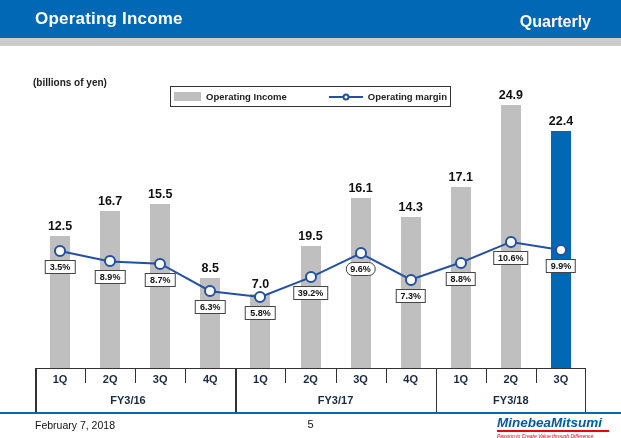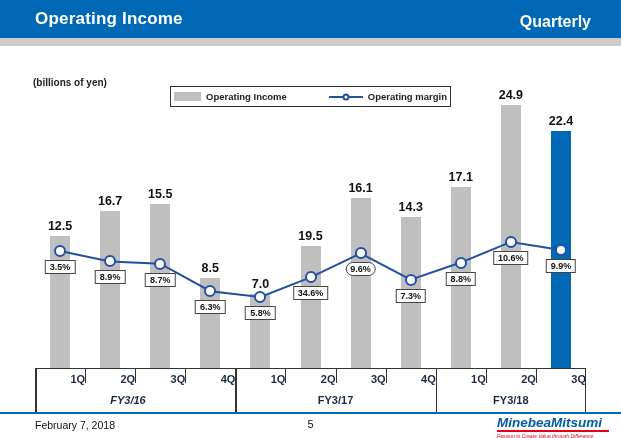--- a/index.html
+++ b/index.html
@@ -31,21 +31,21 @@
   #plot{position:absolute;left:35px;top:100px;width:551px;height:268px;}
   .bar{position:absolute;bottom:0;width:20px;}
   .bar-label{position:absolute;width:60px;text-align:center;font-size:12.5px;font-weight:bold;color:#111;}
   #line-svg{position:absolute;left:0;top:0;}
   .marker{position:absolute;width:12px;height:12px;border-radius:50%;background:#fff;border:2px solid #2350a0;}
   .pct-box{position:absolute;transform:translateX(-50%);border:1px solid #444;background:#fff;
            font-size:9px;font-weight:bold;color:#111;padding:1px 4px;white-space:nowrap;}
 
   
   #axis{position:absolute;left:35px;top:368px;width:551px;height:43px;border-top:1.5px solid #333;}
-  .q-label{position:absolute;top:4px;text-align:right;font-size:11px;font-weight:bold;color:#1b2a41;}
+  .q-label{position:absolute;top:4px;text-align:center;font-size:11px;font-weight:bold;color:#1b2a41;}
   .fy-label{position:absolute;top:25px;text-align:center;font-size:11px;font-weight:bold;color:#1b2a41;}
   .tick{position:absolute;top:0;width:1px;background:#333;}
   .sep{position:absolute;top:0;width:1.5px;background:#333;}
 
   
   .footer-divider{position:absolute;left:0;top:412px;width:621px;height:2px;background:#0068b4;}
   .footer-date{position:absolute;left:35px;top:419px;font-size:10.5px;color:#111;}
   .footer-page{position:absolute;left:0;top:418px;width:621px;text-align:center;font-size:11px;color:#111;}
   .logo{position:absolute;right:12px;top:416px;text-align:left;}
   .logo-text{font-size:13.5px;font-weight:bold;font-style:italic;color:#005bac;line-height:13px;}
@@ -104,21 +104,21 @@
       <div class="pct-box" style="left: 25.0455px; top: 160.092px;">3.5%</div>
       <div class="marker" style="left: 69.1364px; top: 155.406px; border-color: rgb(35, 80, 160);"></div>
       <div class="pct-box" style="left: 75.1364px; top: 170.406px;">8.9%</div>
       <div class="marker" style="left: 119.227px; top: 157.698px; border-color: rgb(35, 80, 160);"></div>
       <div class="pct-box" style="left: 125.227px; top: 172.698px;">8.7%</div>
       <div class="marker" style="left: 169.318px; top: 185.202px; border-color: rgb(35, 80, 160);"></div>
       <div class="pct-box" style="left: 175.318px; top: 200.202px;">6.3%</div>
       <div class="marker" style="left: 219.409px; top: 190.932px; border-color: rgb(35, 80, 160);"></div>
       <div class="pct-box" style="left: 225.409px; top: 205.932px;">5.8%</div>
       <div class="marker" style="left: 269.5px; top: 171.45px; border-color: rgb(35, 80, 160);"></div>
-      <div class="pct-box" style="left: 275.5px; top: 186.45px;">34.6%</div>
+      <div class="pct-box" style="left: 275.5px; top: 186.45px;">39.2%</div>
       <div class="marker" style="left: 319.591px; top: 147.384px; border-color: rgb(35, 80, 160);"></div>
       <div class="pct-box" style="left: 325.591px; top: 162.384px; border-radius: 7px;">9.6%</div>
       <div class="marker" style="left: 369.682px; top: 173.742px; border-color: rgb(35, 80, 160);"></div>
       <div class="pct-box" style="left: 375.682px; top: 188.742px;">7.3%</div>
       <div class="marker" style="left: 419.773px; top: 156.552px; border-color: rgb(35, 80, 160);"></div>
       <div class="pct-box" style="left: 425.773px; top: 171.552px;">8.8%</div>
       <div class="marker" style="left: 469.864px; top: 135.924px; border-color: rgb(35, 80, 160);"></div>
       <div class="pct-box" style="left: 475.864px; top: 150.924px;">10.6%</div>
       <div class="marker" style="left: 519.955px; top: 143.946px; border-color: rgb(35, 80, 160);"></div>
       <div class="pct-box" style="left: 525.955px; top: 158.946px;">9.9%</div>
@@ -140,21 +140,21 @@
       <div class="tick" style="left: 150.273px; height: 14px;"></div>
       <div class="tick" style="left: 250.455px; height: 14px;"></div>
       <div class="tick" style="left: 300.545px; height: 14px;"></div>
       <div class="tick" style="left: 350.636px; height: 14px;"></div>
       <div class="tick" style="left: 450.818px; height: 14px;"></div>
       <div class="tick" style="left: 500.909px; height: 14px;"></div>
       <div class="sep" style="left: 0px; height: 43px;"></div>
       <div class="sep" style="left: 200.364px; height: 43px;"></div>
       <div class="sep" style="left: 400.727px; height: 43px;"></div>
       <div class="sep" style="left: 549.5px; height: 43px;"></div>
-      <div class="fy-label" style="left: 0px; width: 186px; font-style: italic;">FY3/16</div>
+      <div class="fy-label" style="left: 0px; width: 186px;">FY3/16</div>
       <div class="fy-label" style="left: 200.364px; width: 200.364px;">FY3/17</div>
       <div class="fy-label" style="left: 400.727px; width: 150.273px;">FY3/18</div>
     </div>
 
   <div class="footer-divider"></div>
   <div class="footer-date">February 7, 2018</div>
   <div class="footer-page">5</div>
   <div class="logo">
     <div class="logo-text">MinebeaMitsumi</div>
     <div class="logo-bar"></div>

